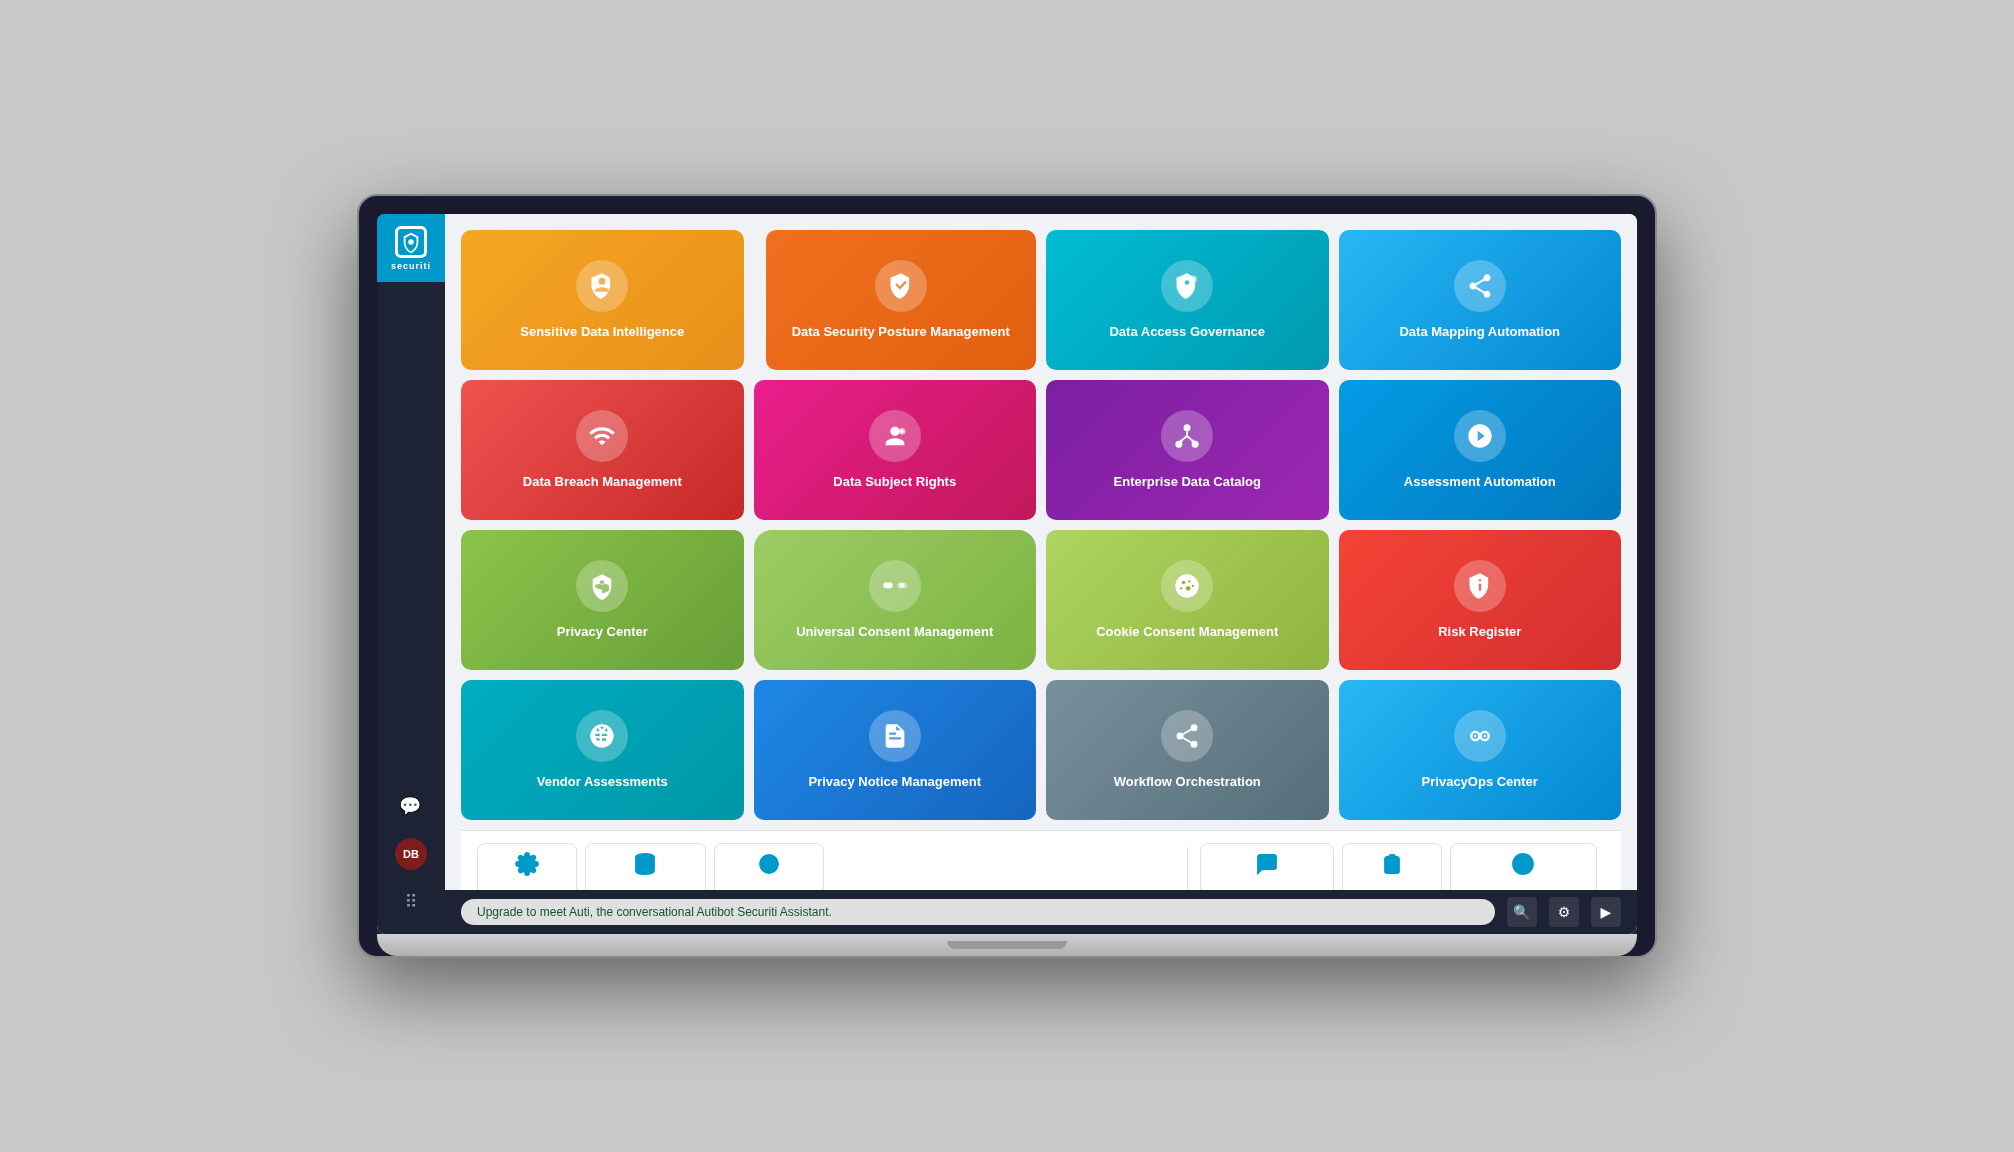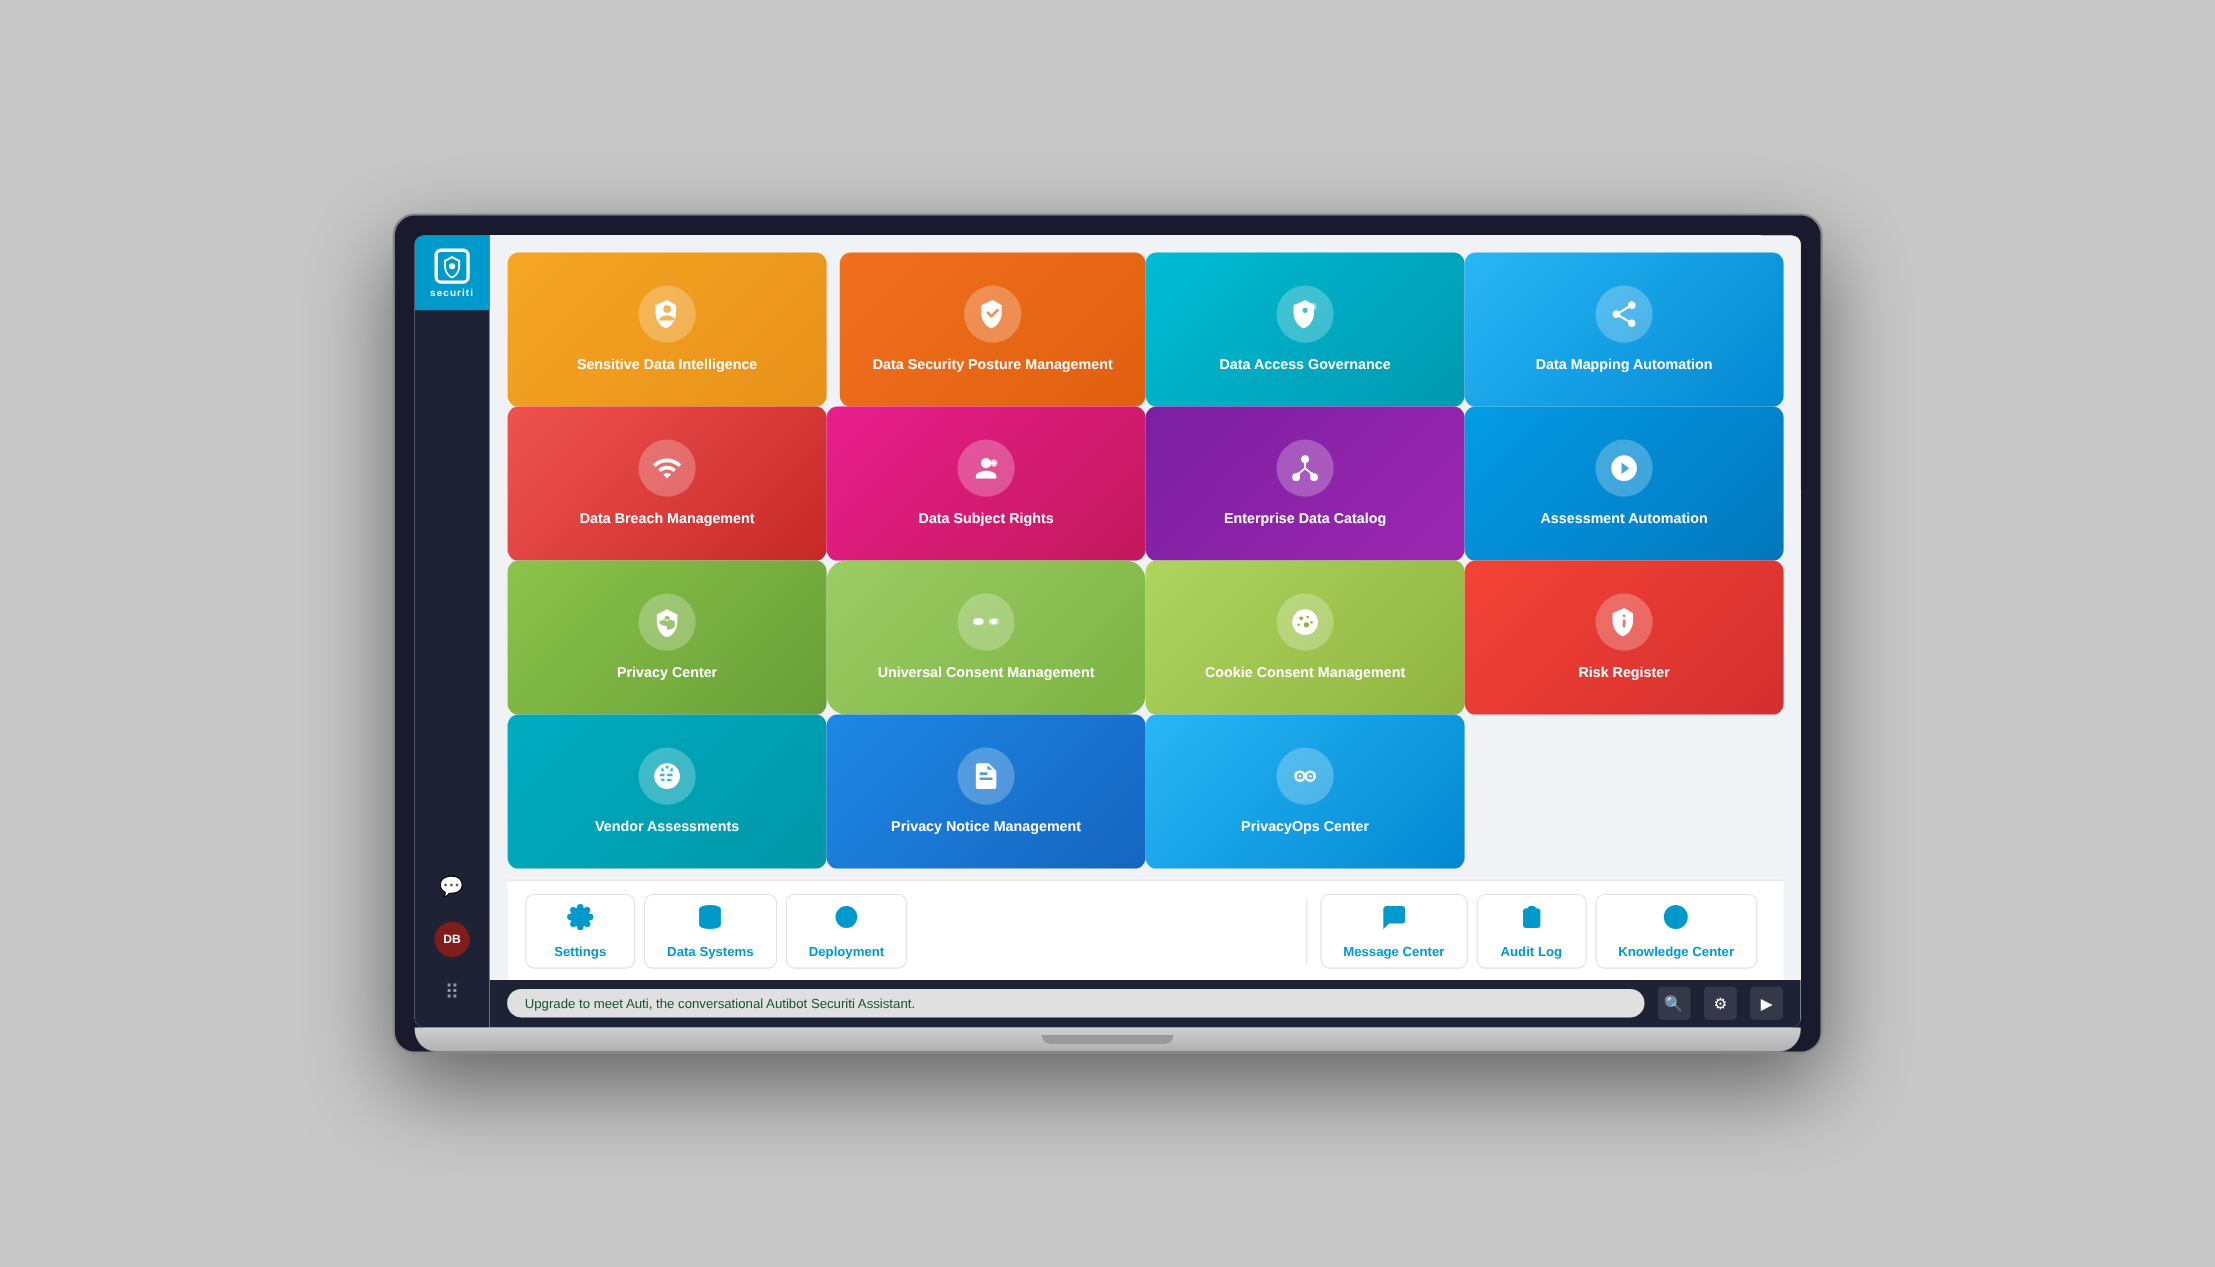--- a/index.html
+++ b/index.html
@@ -103,20 +103,21 @@
     
     .grid-area {
       flex: 1;
       padding: 16px;
       overflow-y: auto;
       background: #f0f2f5;
     }
     .tiles-grid {
       display: grid;
       grid-template-columns: repeat(4, 1fr);
+      gap: 10px;
       margin-bottom: 10px;
     }
     .tile {
       border-radius: 10px;
       display: flex;
       flex-direction: column;
       align-items: center;
       justify-content: center;
       padding: 20px 10px;
       cursor: pointer;
@@ -428,20 +429,31 @@
 
           <div class="tile tile-blue3">
             <div class="tile-icon">
               <svg viewBox="0 0 24 24">
                   <path d="M14 2H6a2 2 0 00-2 2v16a2 2 0 002 2h12a2 2 0 002-2V8l-6-6zm-1 9H7v-2h6v2zm4 4H7v-2h10v2zm0-8H13V3.5L17 7z"></path>
                 </svg>
             </div>
             <div class="tile-label">Privacy Notice Management</div>
           </div>
 
+          <div class="tile tile-gray">
+            <div class="tile-icon">
+              <svg viewBox="0 0 24 24">
+                  <circle cx="18" cy="5" r="3"></circle>
+                  <circle cx="6" cy="12" r="3"></circle>
+                  <circle cx="18" cy="19" r="3"></circle>
+                  <path d="M8.59 13.51l6.83 3.98M15.41 6.51L8.59 10.49" stroke="white" stroke-width="1.5" fill="none"></path>
+                </svg>
+            </div>
+            <div class="tile-label">Workflow Orchestration</div>
+          </div>
 
           <div class="tile tile-blue4">
             <div class="tile-icon">
               <svg viewBox="0 0 24 24">
                   <circle cx="8" cy="12" r="3.5" fill="none" stroke="white" stroke-width="2"></circle>
                   <circle cx="16" cy="12" r="3.5" fill="none" stroke="white" stroke-width="2"></circle>
                   <circle cx="8" cy="12" r="1"></circle>
                   <circle cx="16" cy="12" r="1"></circle>
                 </svg>
             </div>

